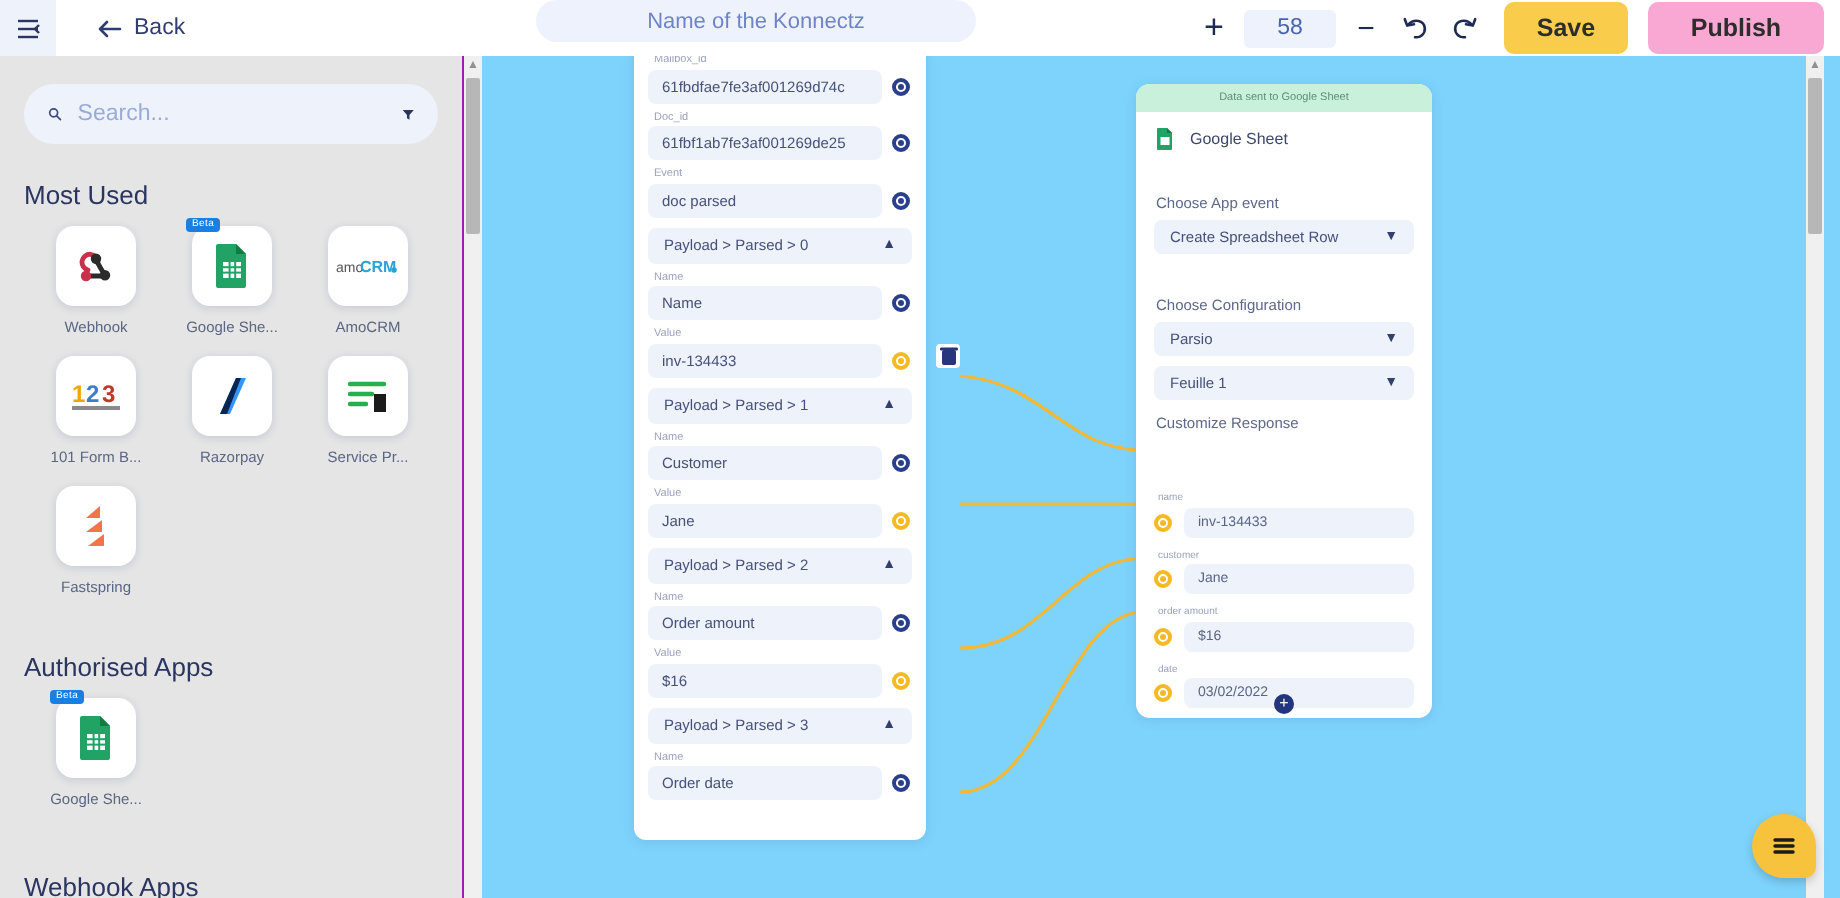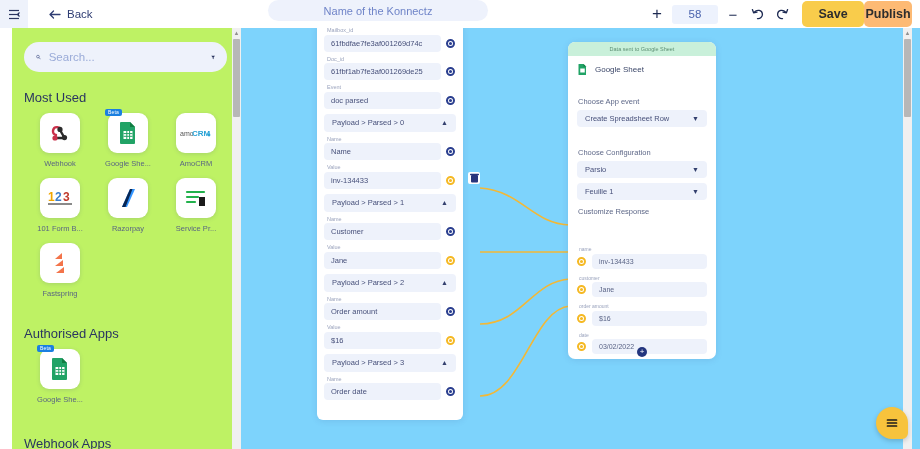--- a/index.html
+++ b/index.html
@@ -54,26 +54,26 @@
     width: 24px; height: 28px; display:flex; align-items:center;
     justify-content:center; cursor:pointer; color:#1d2a52;
   }
   .btn-yellow {
     height: 26px; border-radius: 5px; background: #f8c council;
     color: #2d2d2d; font-size: 12.5px; font-weight: bold;
     display: flex; align-items: center; justify-content: center;
     cursor: pointer; border: none;
   }
   .btn-save { width: 62px; background:#f9cc4b; margin-left: 8px; }
-  .btn-publish { width: 48px; background:#fdba74; }
+  .btn-publish { width: 88px; background:#f9a8d4; margin-left: 10px; }
 
   
   .sidebar {
-    position: absolute; left: 12px; top: 28px; width: 232px; height: 421px;
-    background: #bef264; border-right: 5px solid #a21caf;
+    position: absolute; left: 0; top: 28px; width: 232px; height: 421px;
+    background: #e5e5e5; border-right: 1px solid #a21caf;
     overflow: hidden;
   }
   .search-row {
     margin: 14px 12px 0 12px; height: 30px; border-radius: 15px;
     background: #eef2fb; display: flex; align-items: center;
     padding: 0 12px; gap: 8px;
   }
   .search-row input {
     border: none; outline: none; background: transparent; flex: 1;
     font-size: 11.5px; color: #6f84c8;

